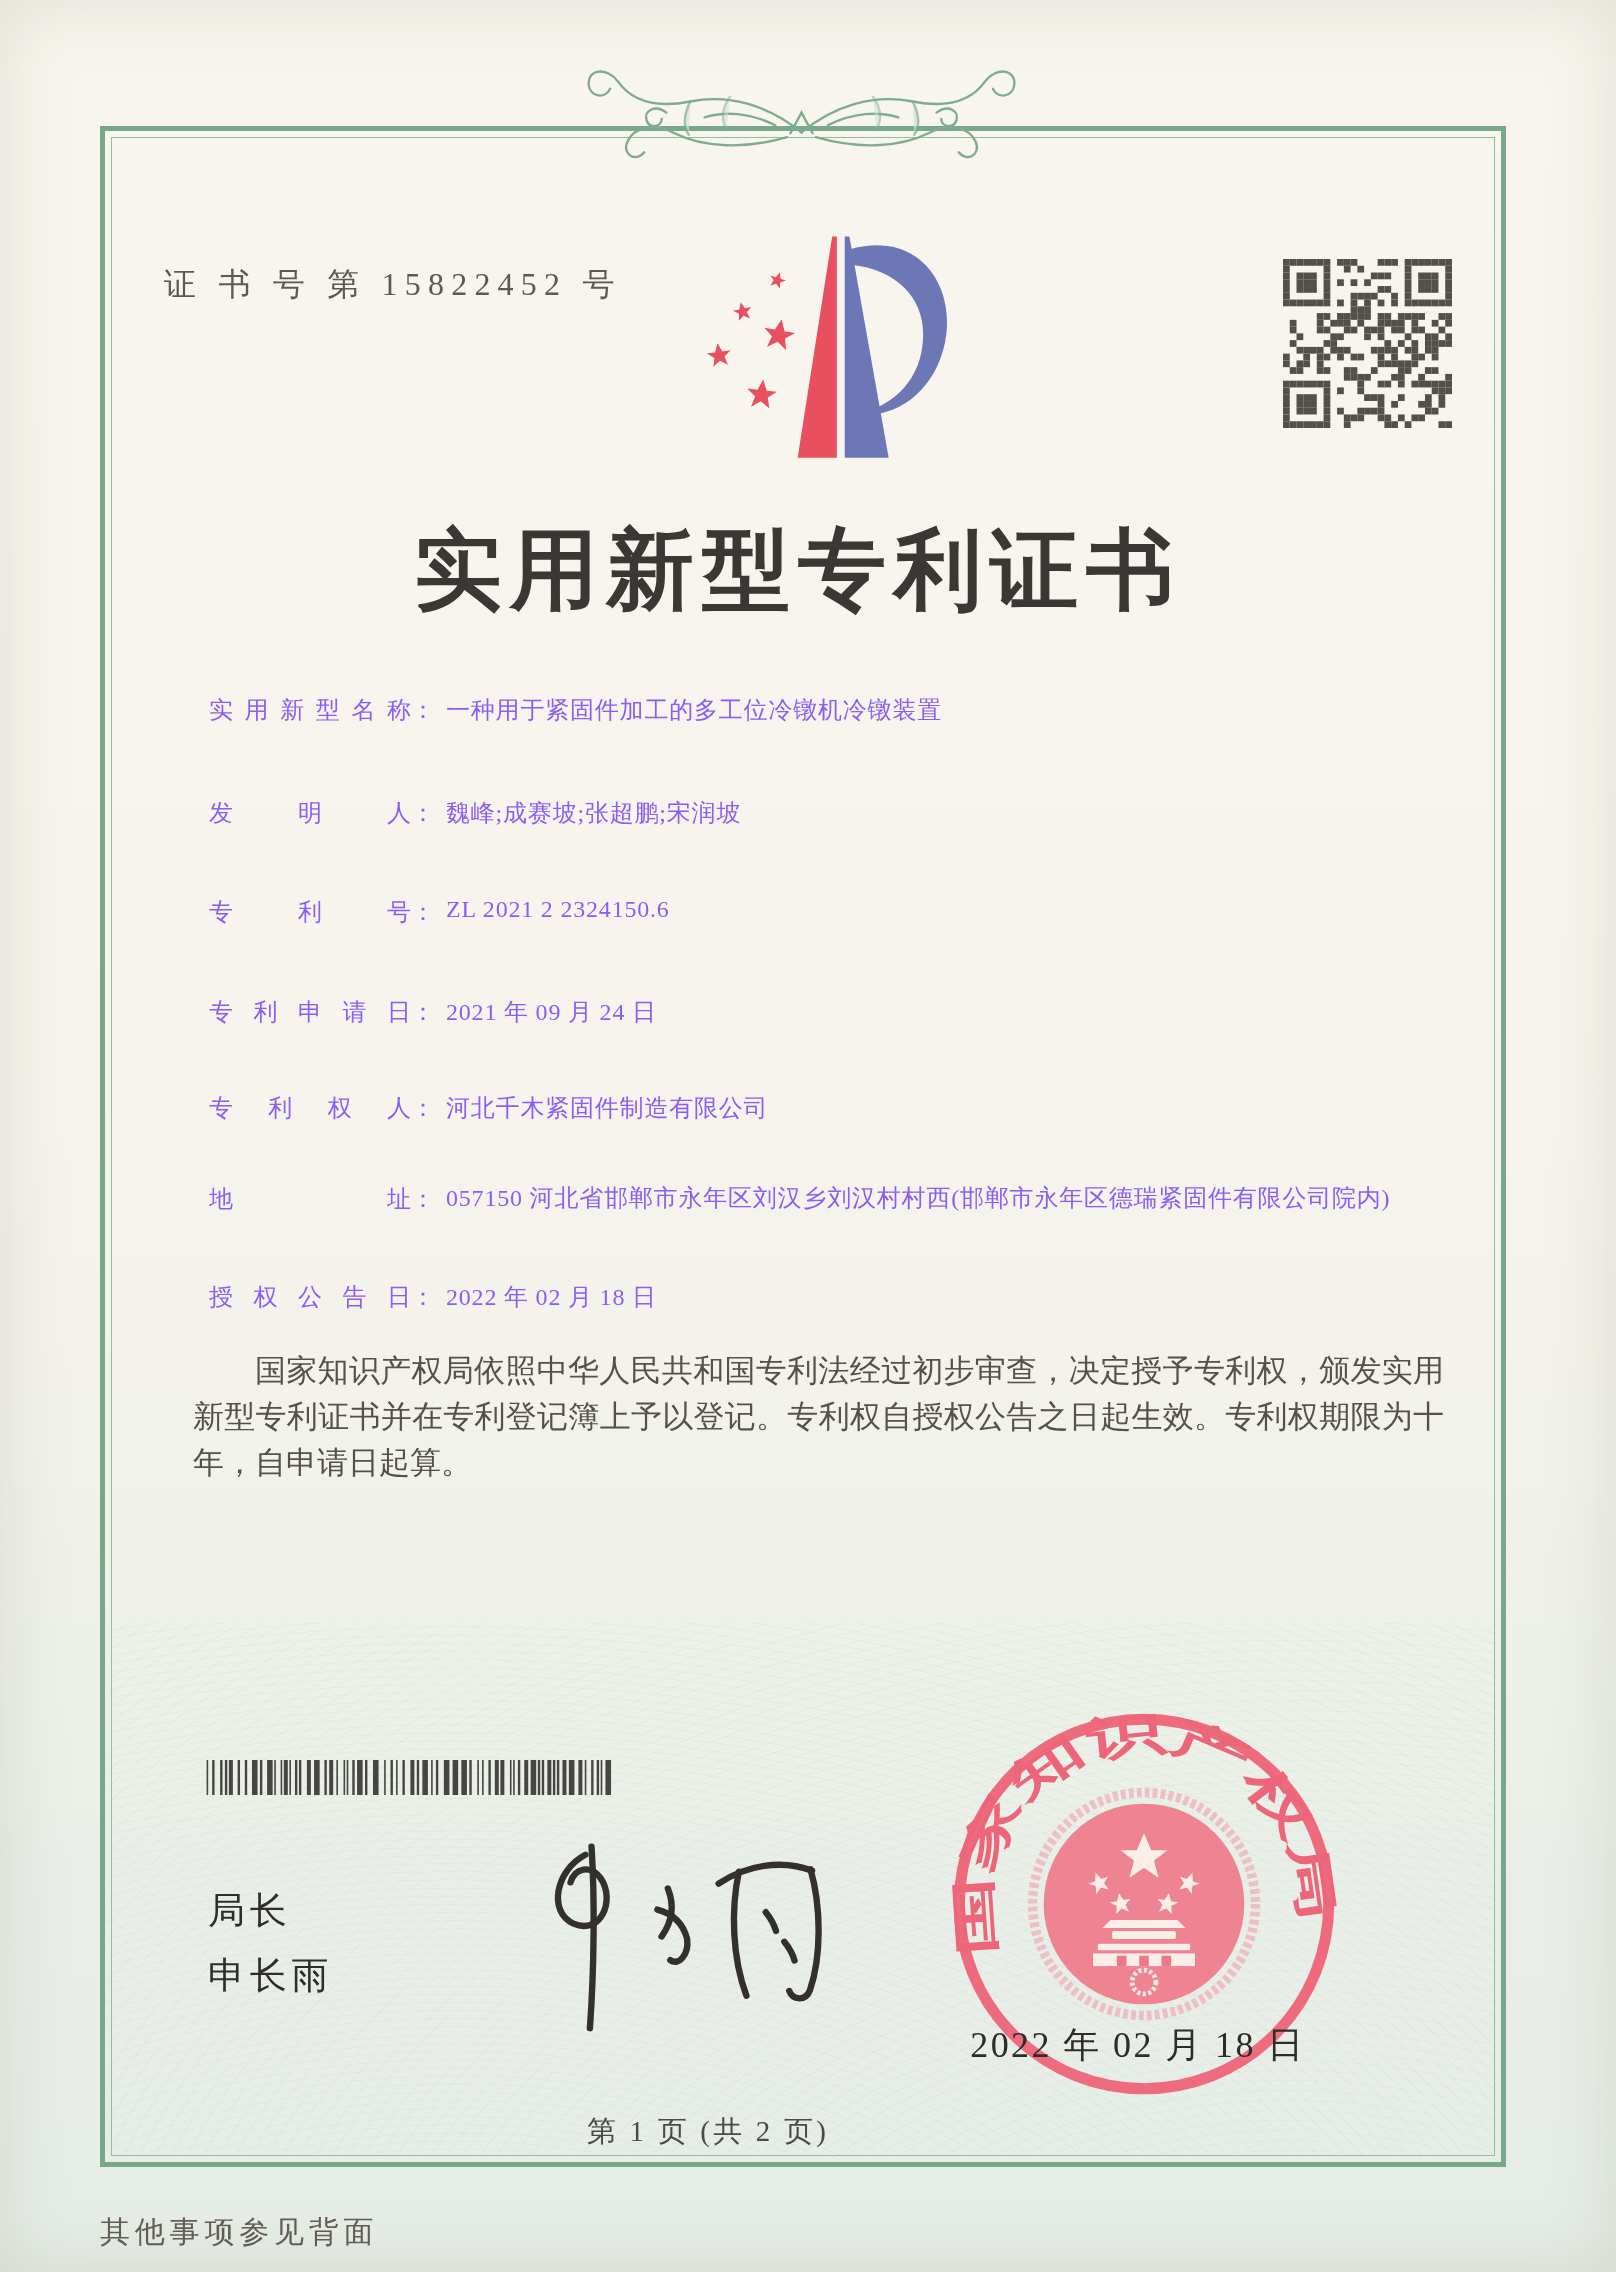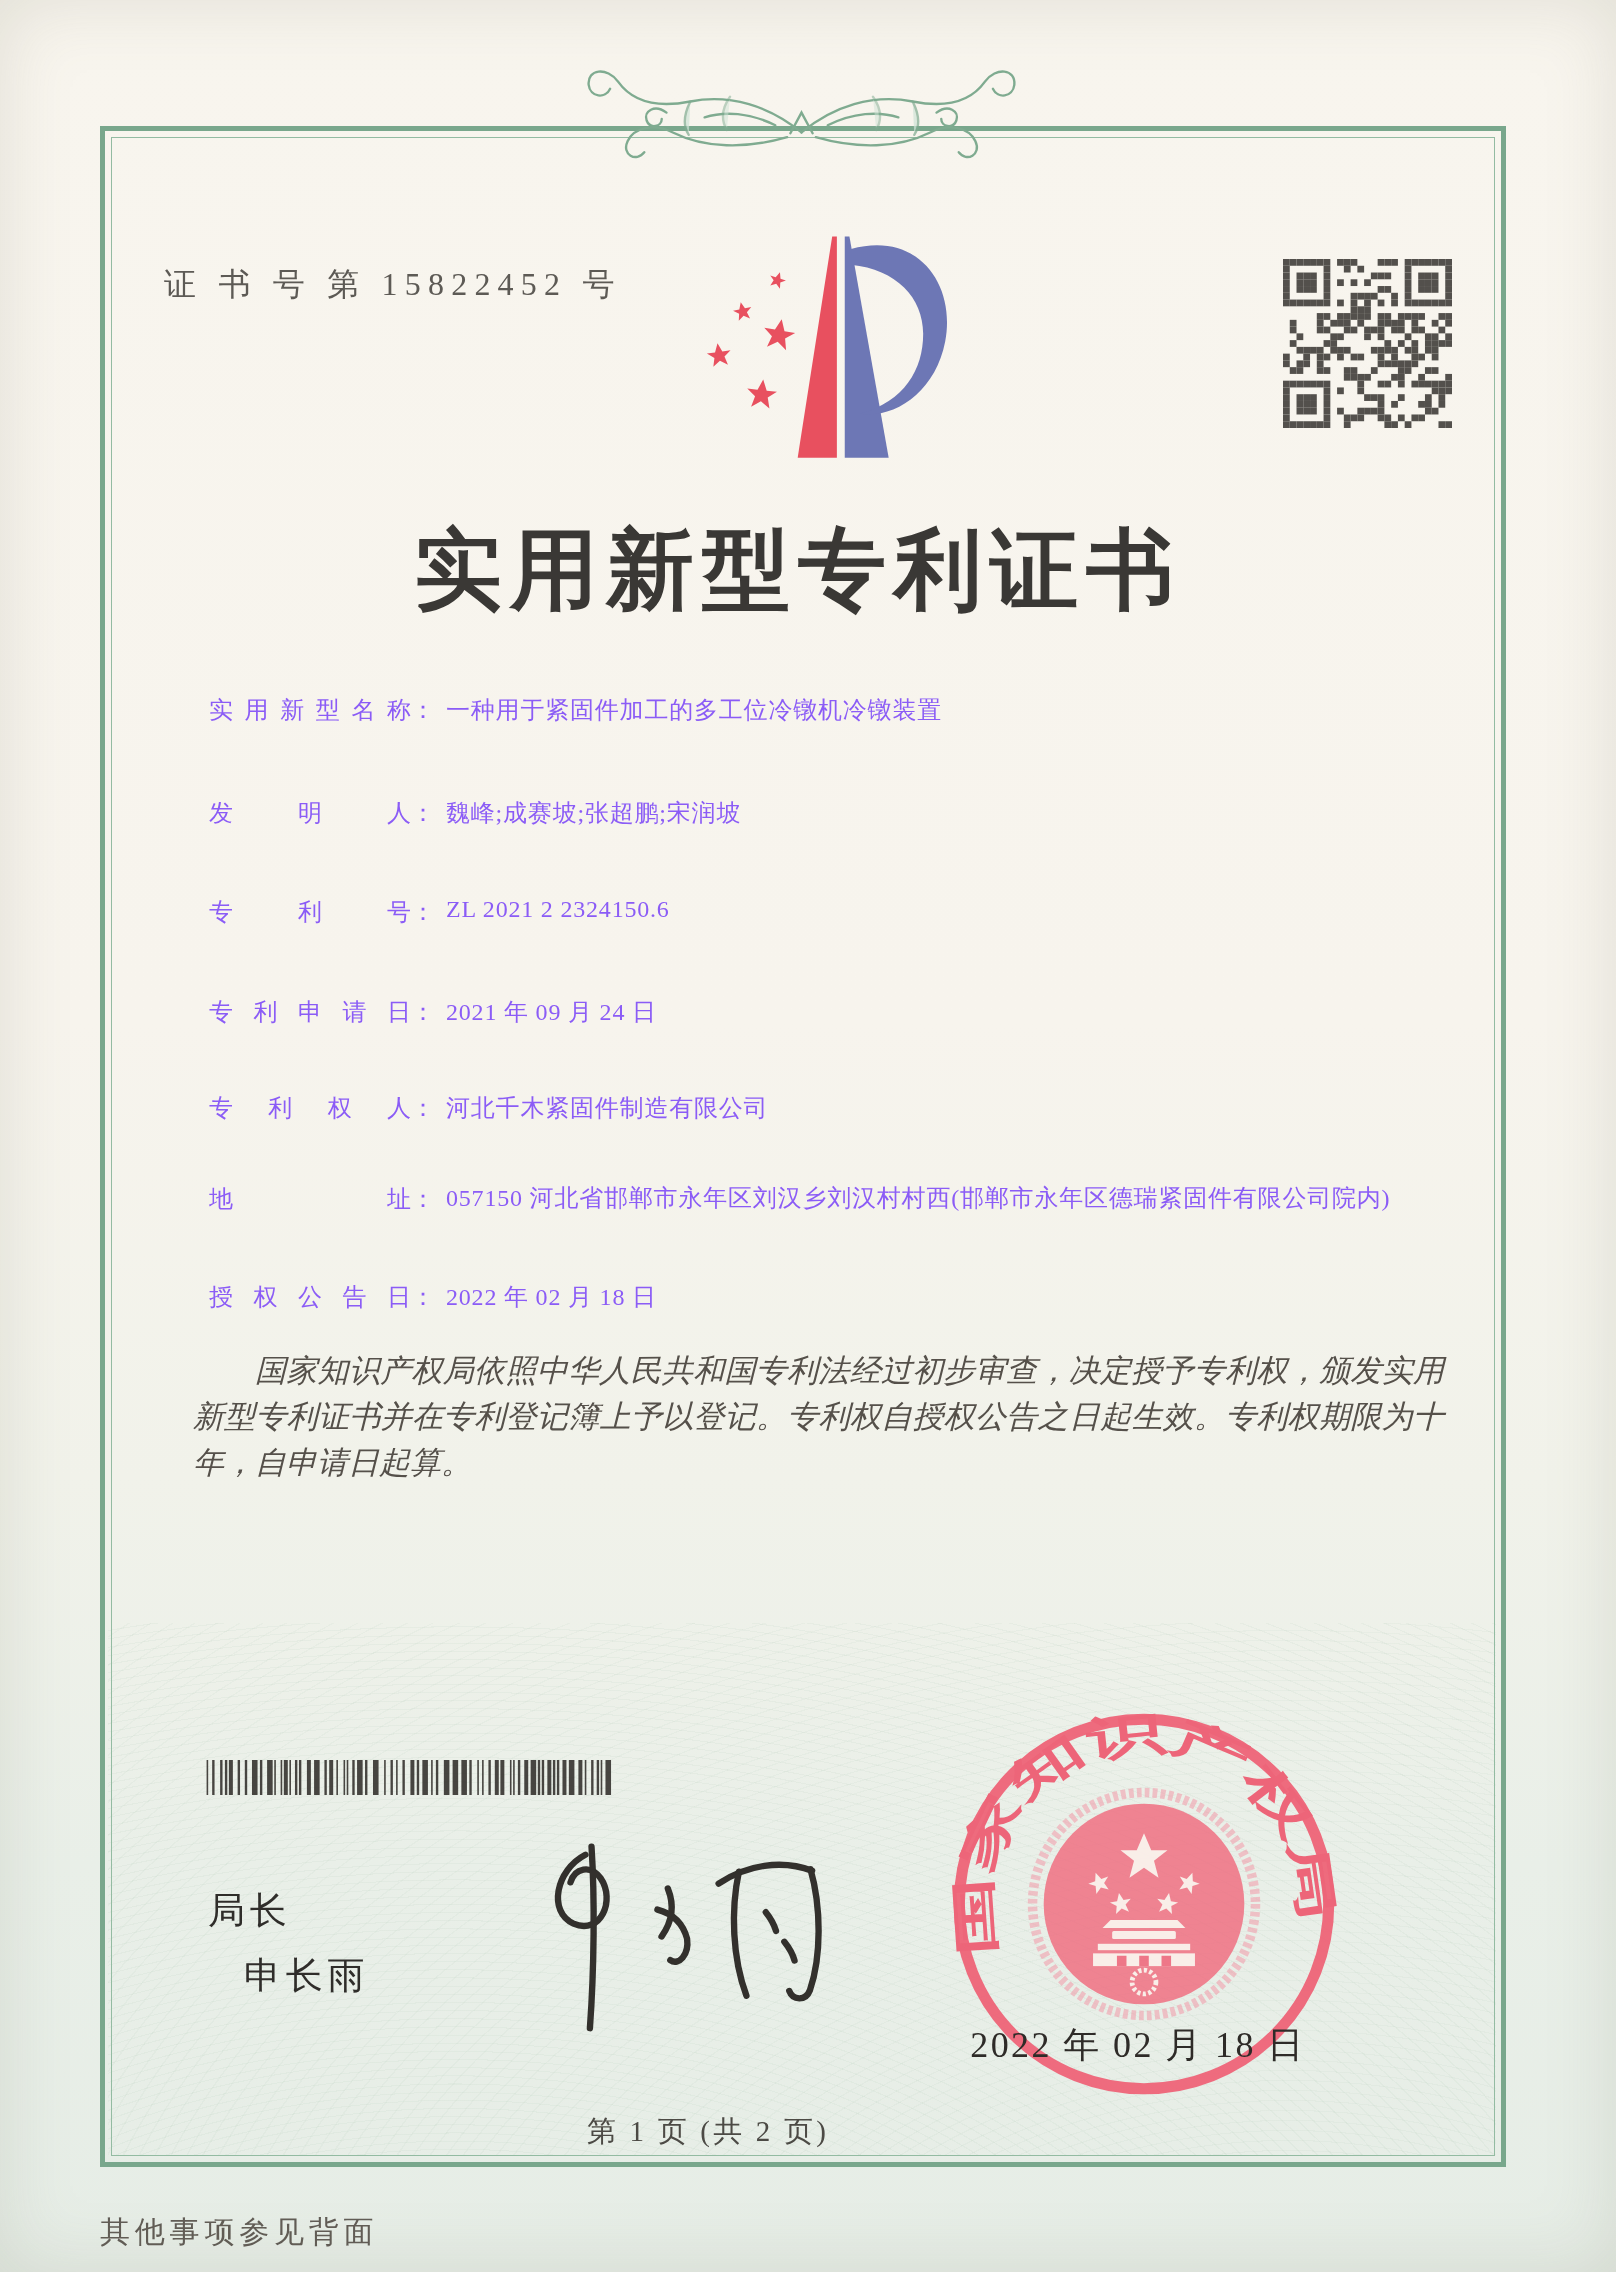--- a/index.html
+++ b/index.html
@@ -26,25 +26,25 @@
     position:absolute;left:100px;top:511px;width:1396px;text-align:center;
     font-size:88px;font-weight:700;letter-spacing:8px;color:#3a3835;
   }
   .field-row{position:absolute;left:209px;width:1265px;font-size:24px;color:#8b5cf6;}
   .flabel{display:inline-block;width:202px;text-align:justify;text-align-last:justify;vertical-align:top;}
   .fcolon{display:inline-block;width:35px;vertical-align:top;}
   .fvalue{letter-spacing:0.8px;}
   .fvalue.wrap{display:inline-block;width:1019px;vertical-align:top;line-height:1.32;}
   .grant2{position:absolute;left:635px;top:0;white-space:nowrap;}
   .paras{position:absolute;left:193px;top:1348px;width:1251px;font-size:31px;line-height:46px;color:#55504a;text-align:justify;}
-  .paras p{margin:0;text-indent:2em;font-style:italic;}
+  .paras p{margin:0;text-indent:2em;}
   .barcode{position:absolute;left:205px;top:1760px;width:414px;height:35px;}
   .bureau{position:absolute;left:208px;font-size:37px;color:#2f2d2a;font-family:"Liberation Sans","DejaVu Sans",sans-serif;letter-spacing:4.8px;}
   .bureau.t{top:1886px;}
-  .bureau.n{top:1951px;margin-left:36px;}
+  .bureau.n{top:1951px;}
   .signature{position:absolute;left:469px;top:1838px;width:374px;height:199px;transform:rotate(-2deg);}
   .seal{position:absolute;left:937px;top:1697px;width:414px;height:414px;}
   .seal-date{position:absolute;left:939px;top:2021px;width:398px;text-align:center;font-size:36px;letter-spacing:2.4px;color:#2e2b28;}
   .page-footer{position:absolute;left:100px;top:2112px;width:1396px;text-align:center;padding-right:188px;box-sizing:border-box;font-size:29px;color:#4c4a45;letter-spacing:3.2px;padding-left:8px;}
   .back-note{position:absolute;left:100px;top:2212px;width:1396px;text-align:left;padding-right:188px;box-sizing:border-box;font-size:30px;color:#615c55;letter-spacing:4.8px;}
   svg{display:block;}
 </style>
 </head>
 <body>
 

